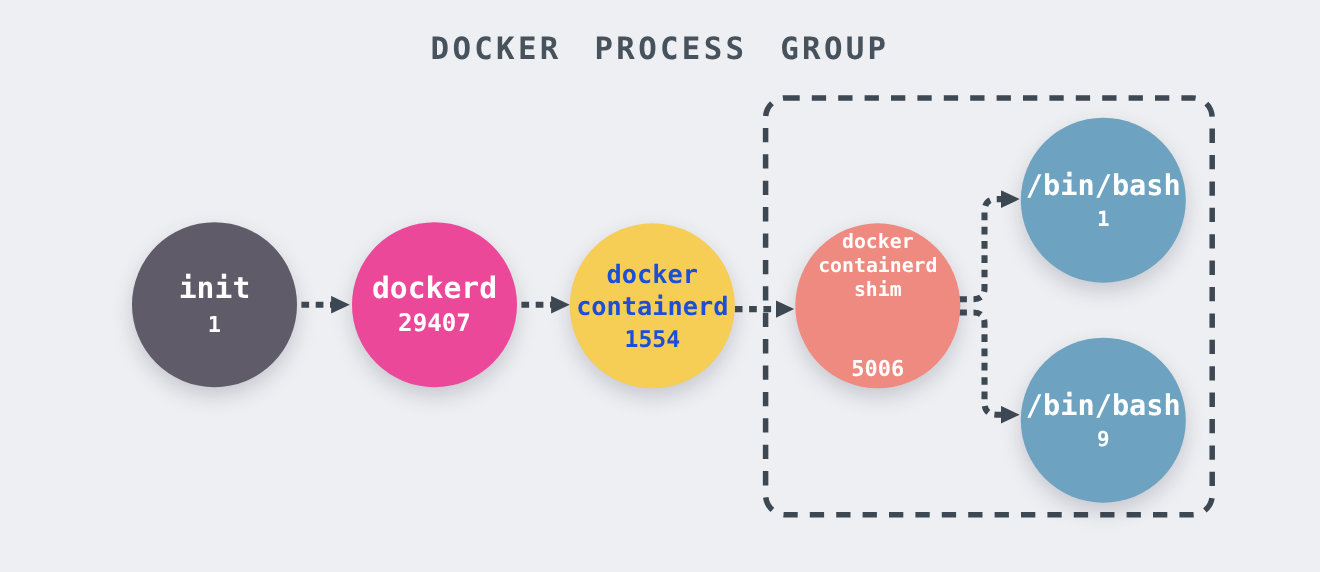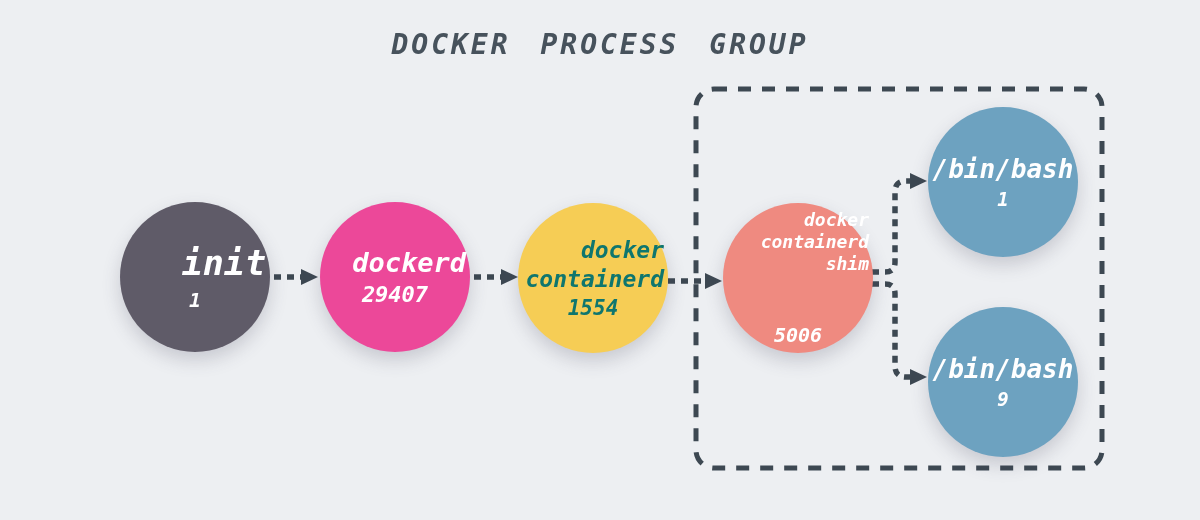--- a/index.html
+++ b/index.html
@@ -6,21 +6,20 @@
   html, body { width: 1200px; height: 520px; overflow: hidden; }
   body {
     background: #edeff2;
     font-family: "DejaVu Sans Mono", "Liberation Mono", monospace;
   }
   .canvas {
     position: relative;
     width: 1200px;
     height: 508px;
     background: #edeff2;
-    font-style: italic;
   }
   .title {
     position: absolute;
     top: 28px;
     left: 0;
     width: 100%;
     text-align: center;
     font-size: 28px;
     font-weight: bold;
     letter-spacing: 3px;
@@ -42,34 +41,33 @@
     flex-direction: column;
     align-items: center;
     justify-content: center;
     text-align: center;
     box-shadow: 0 8px 18px rgba(70, 70, 90, 0.22);
   }
   .node-label {
     font-weight: bold;
     line-height: 1.22;
     width: 142px;
-    text-align: right;
   }
   .node-pid {
     font-weight: bold;
     margin-top: 3px;
   }
   .n-init      { left: 120px; top: 202px; background: #5f5b68; color: #ffffff; }
   .n-dockerd   { left: 320px; top: 202px; background: #ec4899; color: #ffffff; }
-  .n-containerd{ left: 518px; top: 203px; background: #f6cd55; color: #0f766e; }
+  .n-containerd{ left: 518px; top: 203px; background: #f6cd55; color: #1d4ed8; }
   .n-shim      { left: 723px; top: 203px; background: #ef8a80; color: #ffffff; }
   .n-bash1     { left: 928px; top: 107px; background: #6da2c0; color: #ffffff; }
   .n-bash9     { left: 928px; top: 307px; background: #6da2c0; color: #ffffff; }
 
-  .n-init .node-label      { font-size: 35px; }
+  .n-init .node-label      { font-size: 27px; }
   .n-init .node-pid        { font-size: 20px; }
   .n-dockerd .node-label   { font-size: 27px; }
   .n-dockerd .node-pid     { font-size: 22px; }
   .n-containerd .node-label{ font-size: 23px; }
   .n-containerd .node-pid  { font-size: 21px; }
   .n-shim .node-label      { font-size: 18px; }
   .n-shim .node-pid        { font-size: 20px; margin-top: 48px; }
   .n-bash1 .node-label, .n-bash9 .node-label { font-size: 26px; white-space: nowrap; width: auto; }
   .n-bash1 .node-pid,  .n-bash9 .node-pid  { font-size: 19px; }
 </style>

